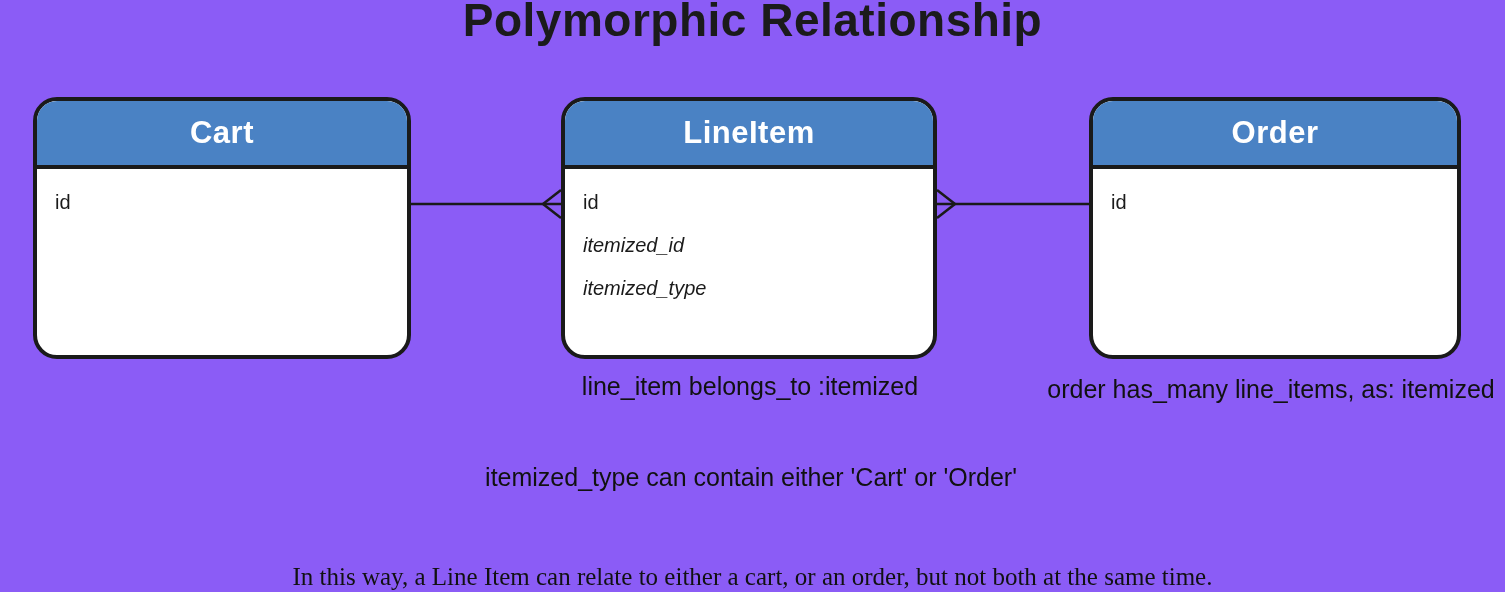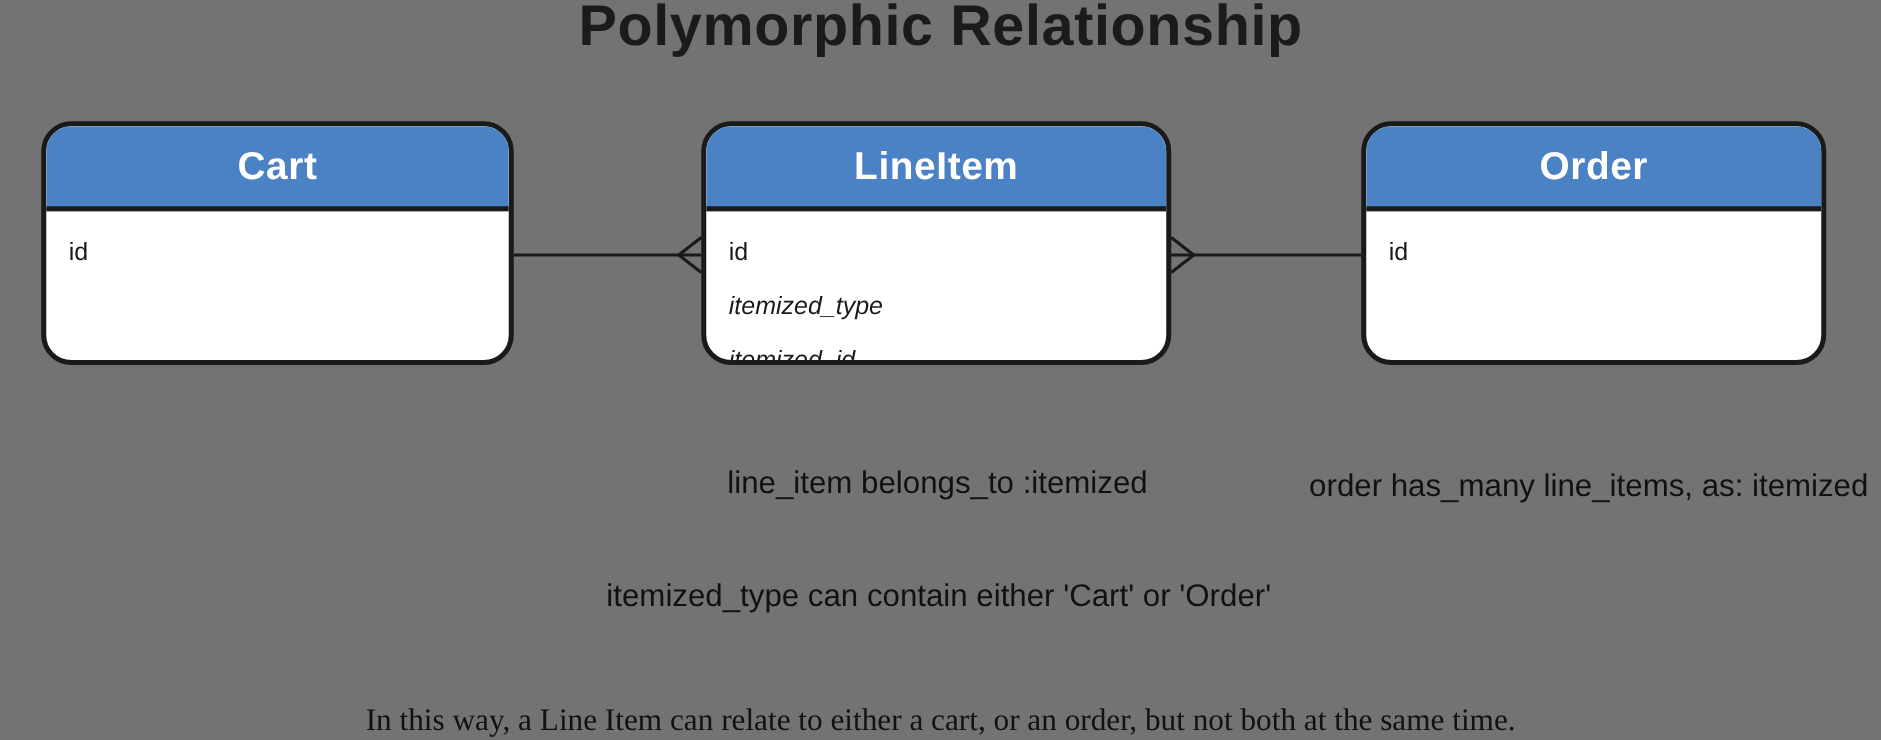--- a/index.html
+++ b/index.html
@@ -6,39 +6,39 @@
     margin: 0;
     padding: 0;
     background: #ffffff;
     font-family: "Liberation Sans", "DejaVu Sans", sans-serif;
     color: #1a1a1a;
   }
   .canvas {
     position: relative;
     width: 1505px;
     height: 592px;
-    background: #737373;
+    background: #8b5cf6;
     overflow: hidden;
   }
   .diagram-title {
     position: absolute;
     top: -3px;
     left: 0;
     width: 100%;
     text-align: center;
     font-size: 46px;
     line-height: 1;
     font-weight: 700;
     letter-spacing: 0.5px;
     color: #1b1b1b;
   }
   .entity {
     position: absolute;
     top: 97px;
-    height: 195px;
+    height: 262px;
     box-sizing: border-box;
     background: #ffffff;
     border: 4px solid #1a1a1a;
     border-radius: 24px;
     overflow: hidden;
   }
   .entity-cart   { left: 33px;   width: 378px; }
   .entity-lineitem { left: 561px; width: 376px; }
   .entity-order  { left: 1089px; width: 372px; }
   .entity-header {
@@ -115,22 +115,22 @@
     <div class="entity-header">Cart</div>
     <div class="entity-body">
       <div class="field">id</div>
     </div>
   </div>
 
   <div class="entity entity-lineitem">
     <div class="entity-header">LineItem</div>
     <div class="entity-body">
       <div class="field">id</div>
+      <div class="field italic">itemized_id</div>
       <div class="field italic">itemized_type</div>
-      <div class="field italic">itemized_id</div>
     </div>
   </div>
 
   <div class="entity entity-order">
     <div class="entity-header">Order</div>
     <div class="entity-body">
       <div class="field">id</div>
     </div>
   </div>
 

